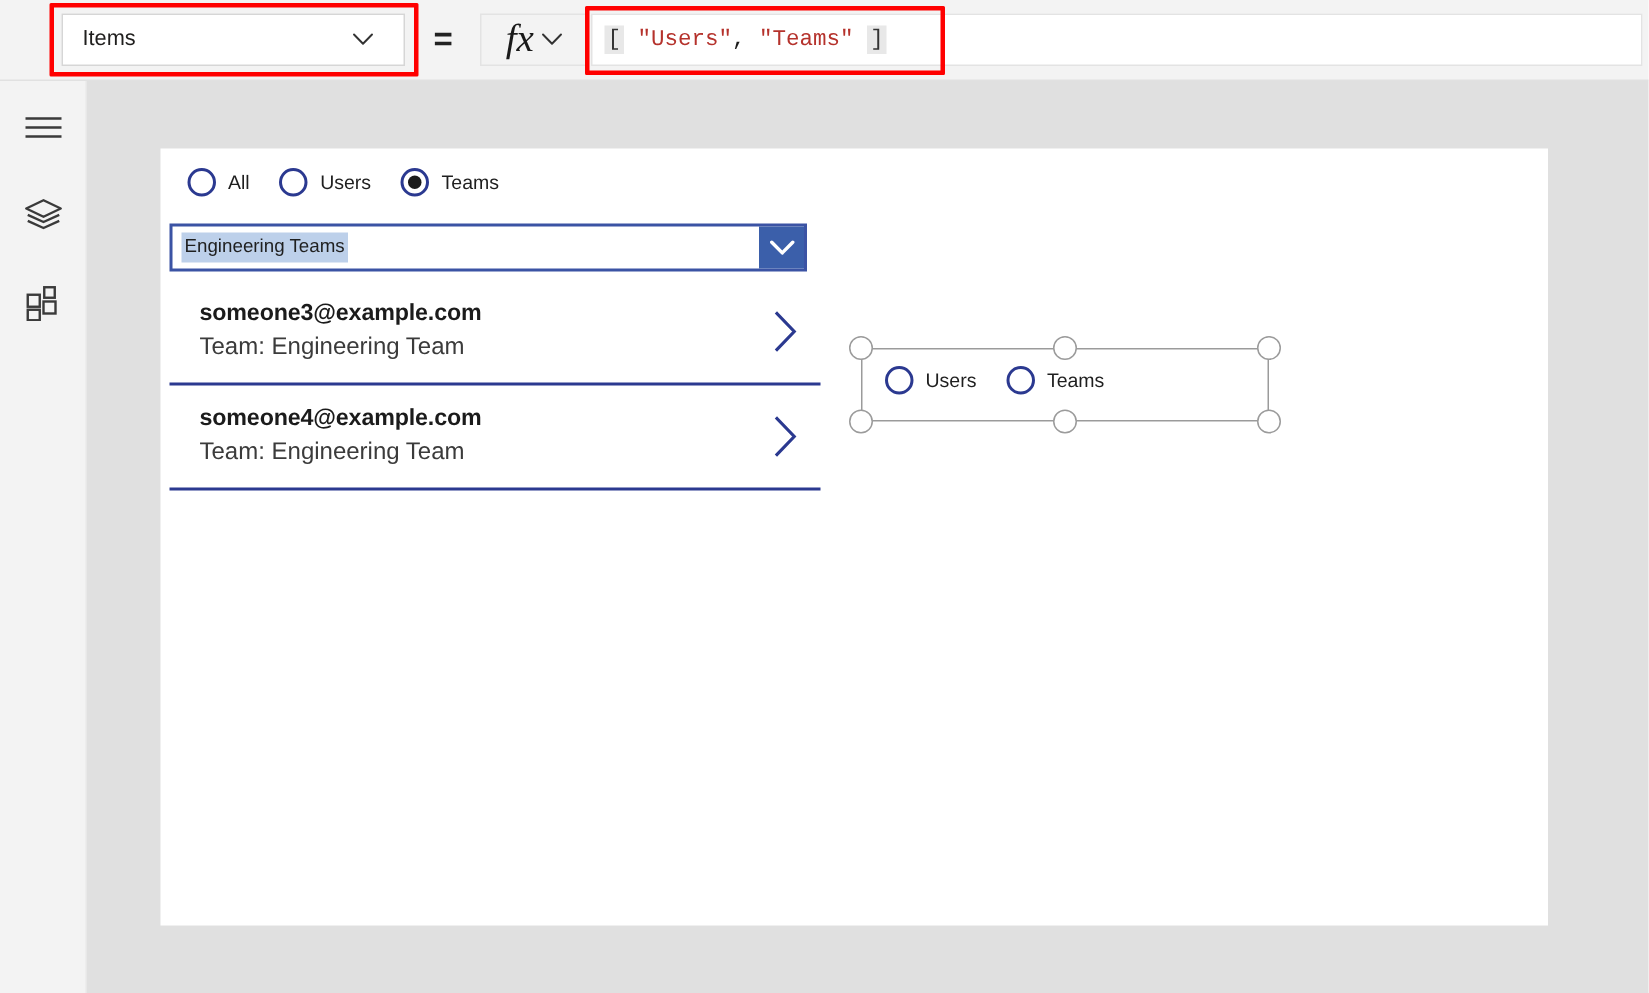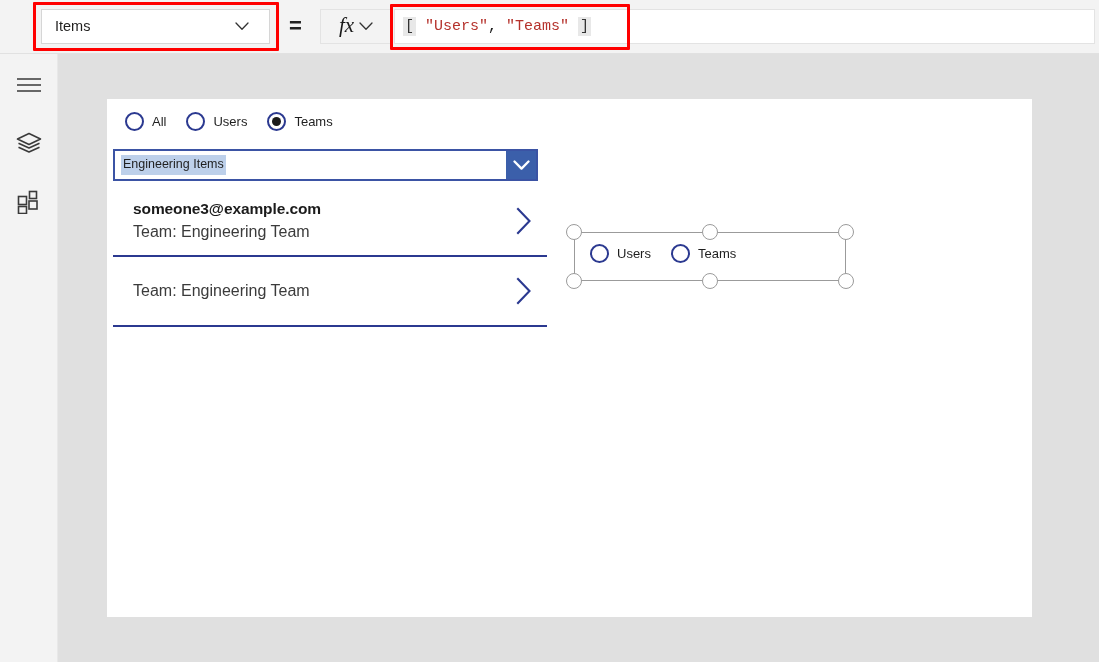--- a/index.html
+++ b/index.html
@@ -83,21 +83,21 @@
     box-sizing: border-box;
     display: flex;
     align-items: center;
     justify-content: center;
     gap: 5px;
     cursor: pointer;
   }
   .fx-glyph {
     font-family: "Liberation Serif", serif;
     font-style: italic;
-    font-size: 21px;
+    font-size: 26px;
     color: #1a1a1a;
     line-height: 1;
     position: relative;
     top: -1px;
   }
 
   
   .formula-input {
     position: absolute;
     left: 394px; top: 9px;
@@ -376,21 +376,21 @@
         <span class="radio-label">Users</span>
       </div>
       <div class="radio-item">
         <span class="radio-dot checked"></span>
         <span class="radio-label">Teams</span>
       </div>
     </div>
 
     <div class="combo">
       <div class="combo-value-wrap">
-        <span class="combo-value">Engineering Items</span>
+        <span class="combo-value">Engineering Teams</span>
       </div>
       <div class="combo-btn">
         <svg width="17" height="11" viewBox="0 0 17 11" fill="none">
           <path d="M1.5 1.5 L8.5 8.6 L15.5 1.5" stroke="currentColor" stroke-width="2.3" stroke-linecap="round" stroke-linejoin="round"></path>
         </svg>
       </div>
     </div>
 
     <div class="gallery">
 
@@ -401,20 +401,21 @@
         </div>
         <div class="g-chev">
           <svg width="18" height="30" viewBox="0 0 18 30" fill="none">
             <path d="M3 3 L14.5 15 L3 27" stroke="currentColor" stroke-width="2.1" stroke-linecap="square" stroke-linejoin="miter"></path>
           </svg>
         </div>
       </div>
 
       <div class="g-item">
         <div class="g-text">
+          <div class="g-title">someone4@example.com</div>
           <div class="g-sub">Team: Engineering Team</div>
         </div>
         <div class="g-chev">
           <svg width="18" height="30" viewBox="0 0 18 30" fill="none">
             <path d="M3 3 L14.5 15 L3 27" stroke="currentColor" stroke-width="2.1" stroke-linecap="square" stroke-linejoin="miter"></path>
           </svg>
         </div>
       </div>
 
     </div>

